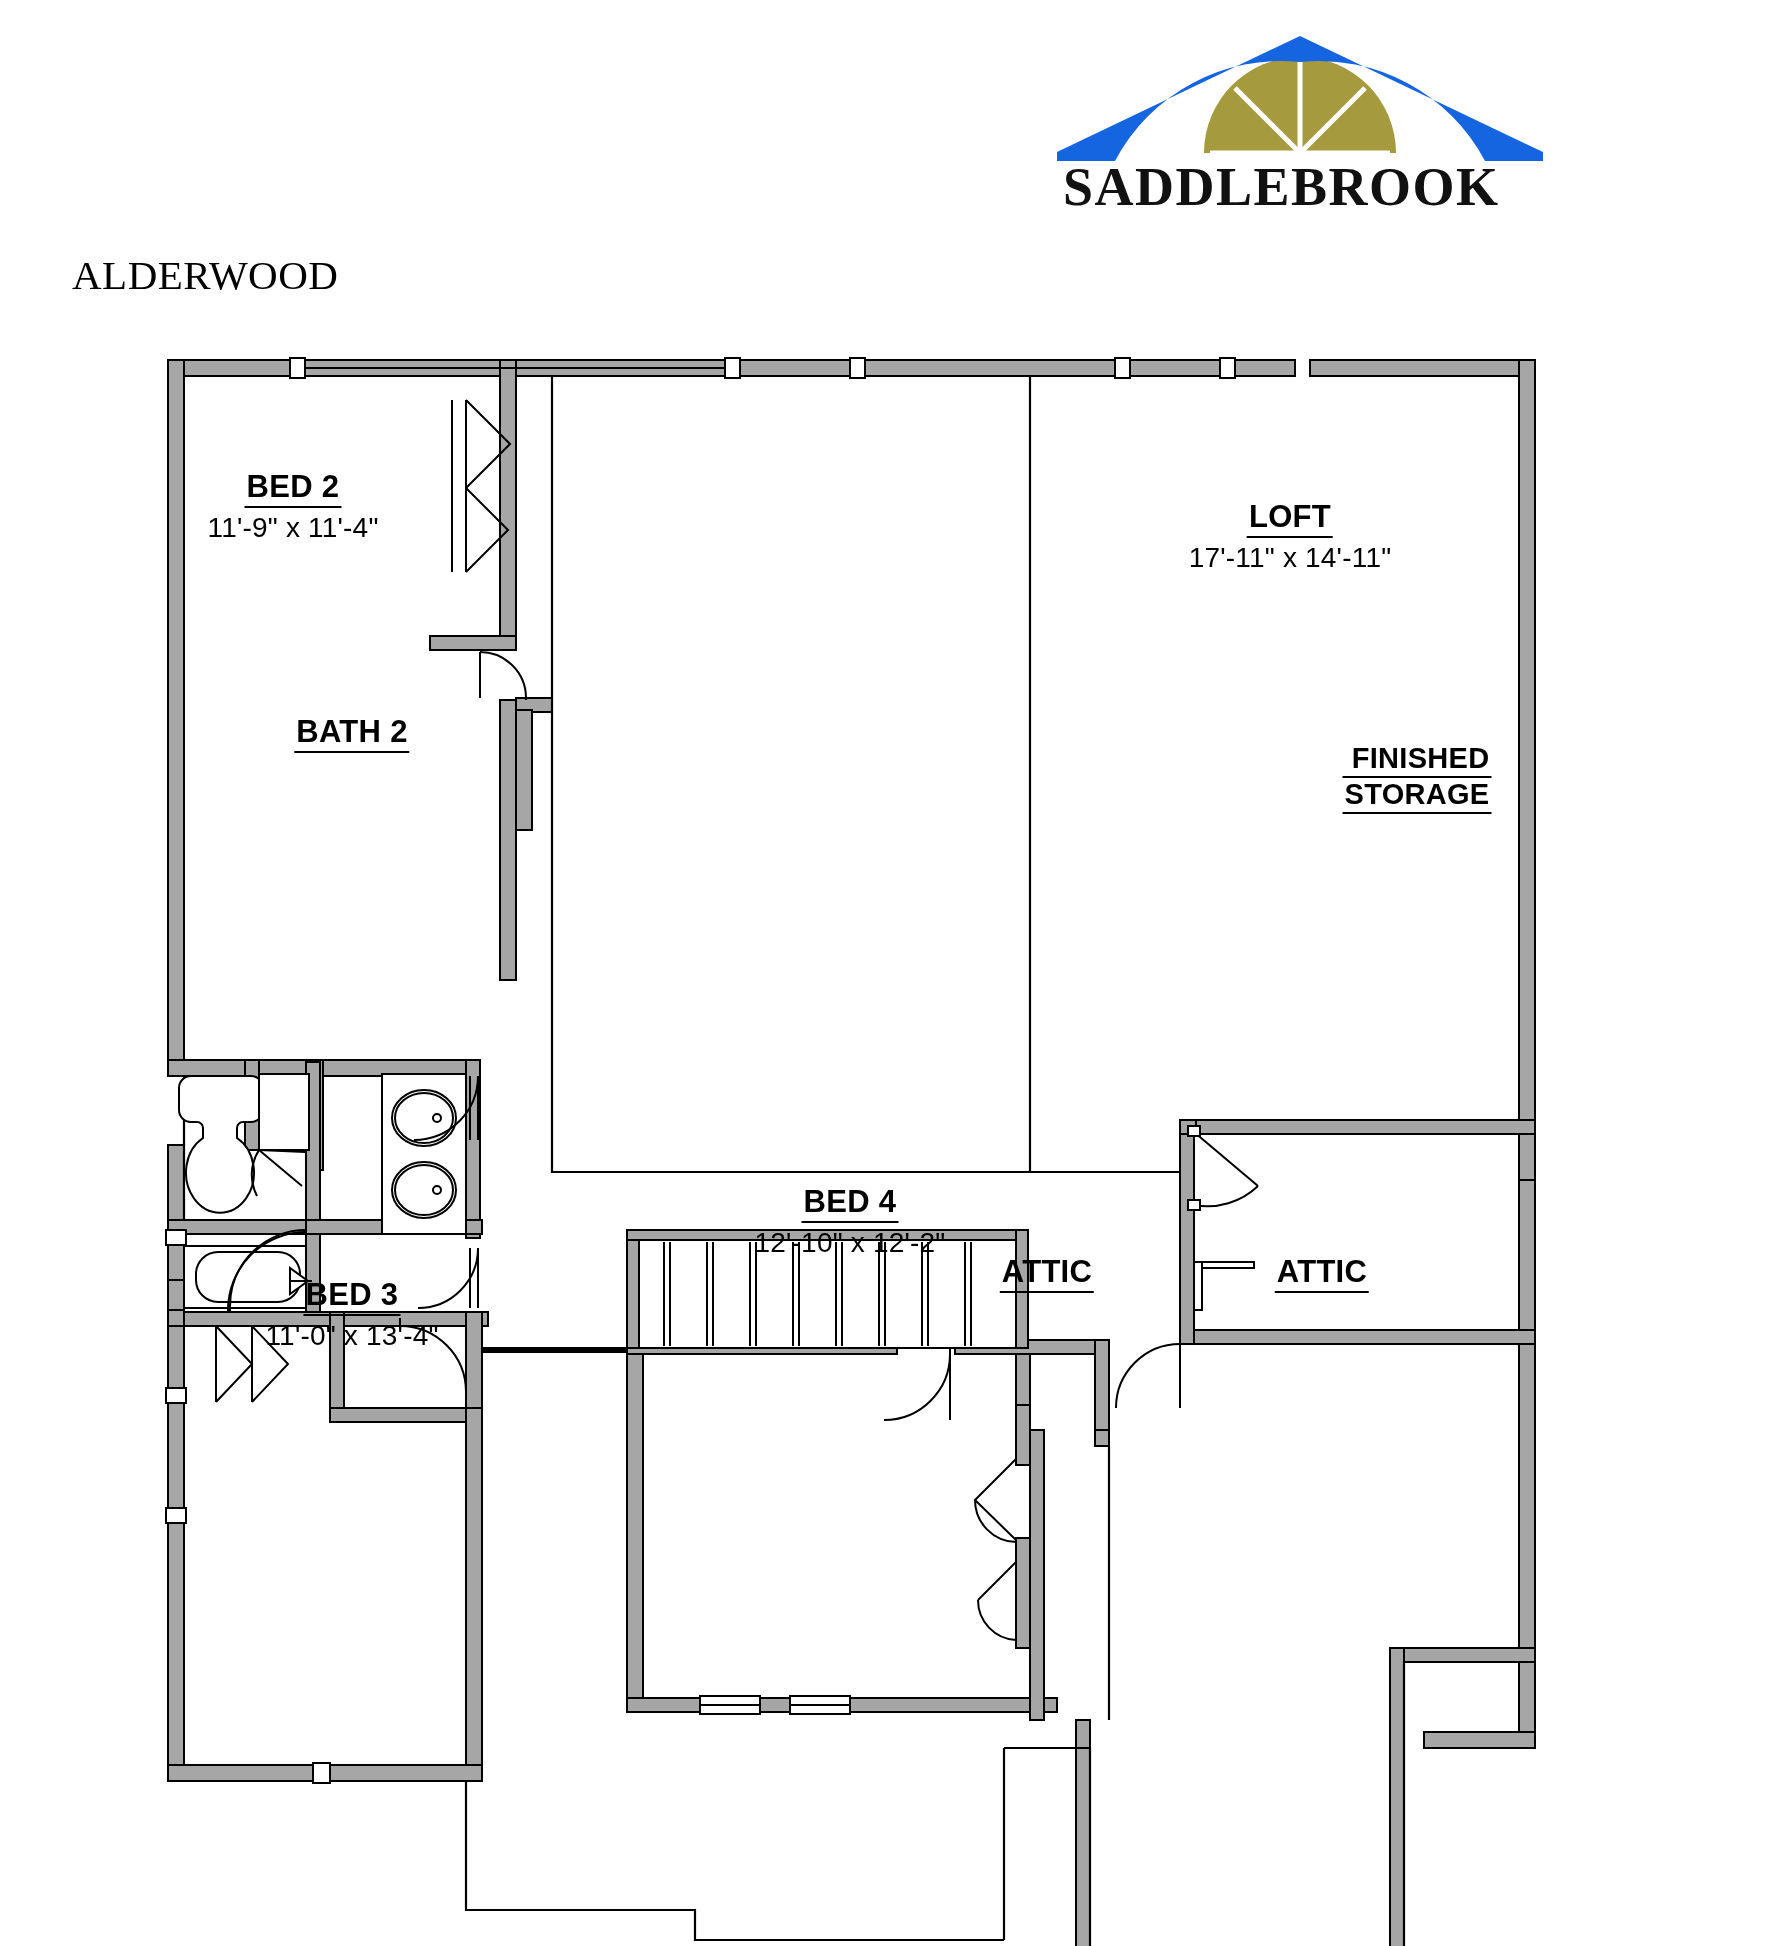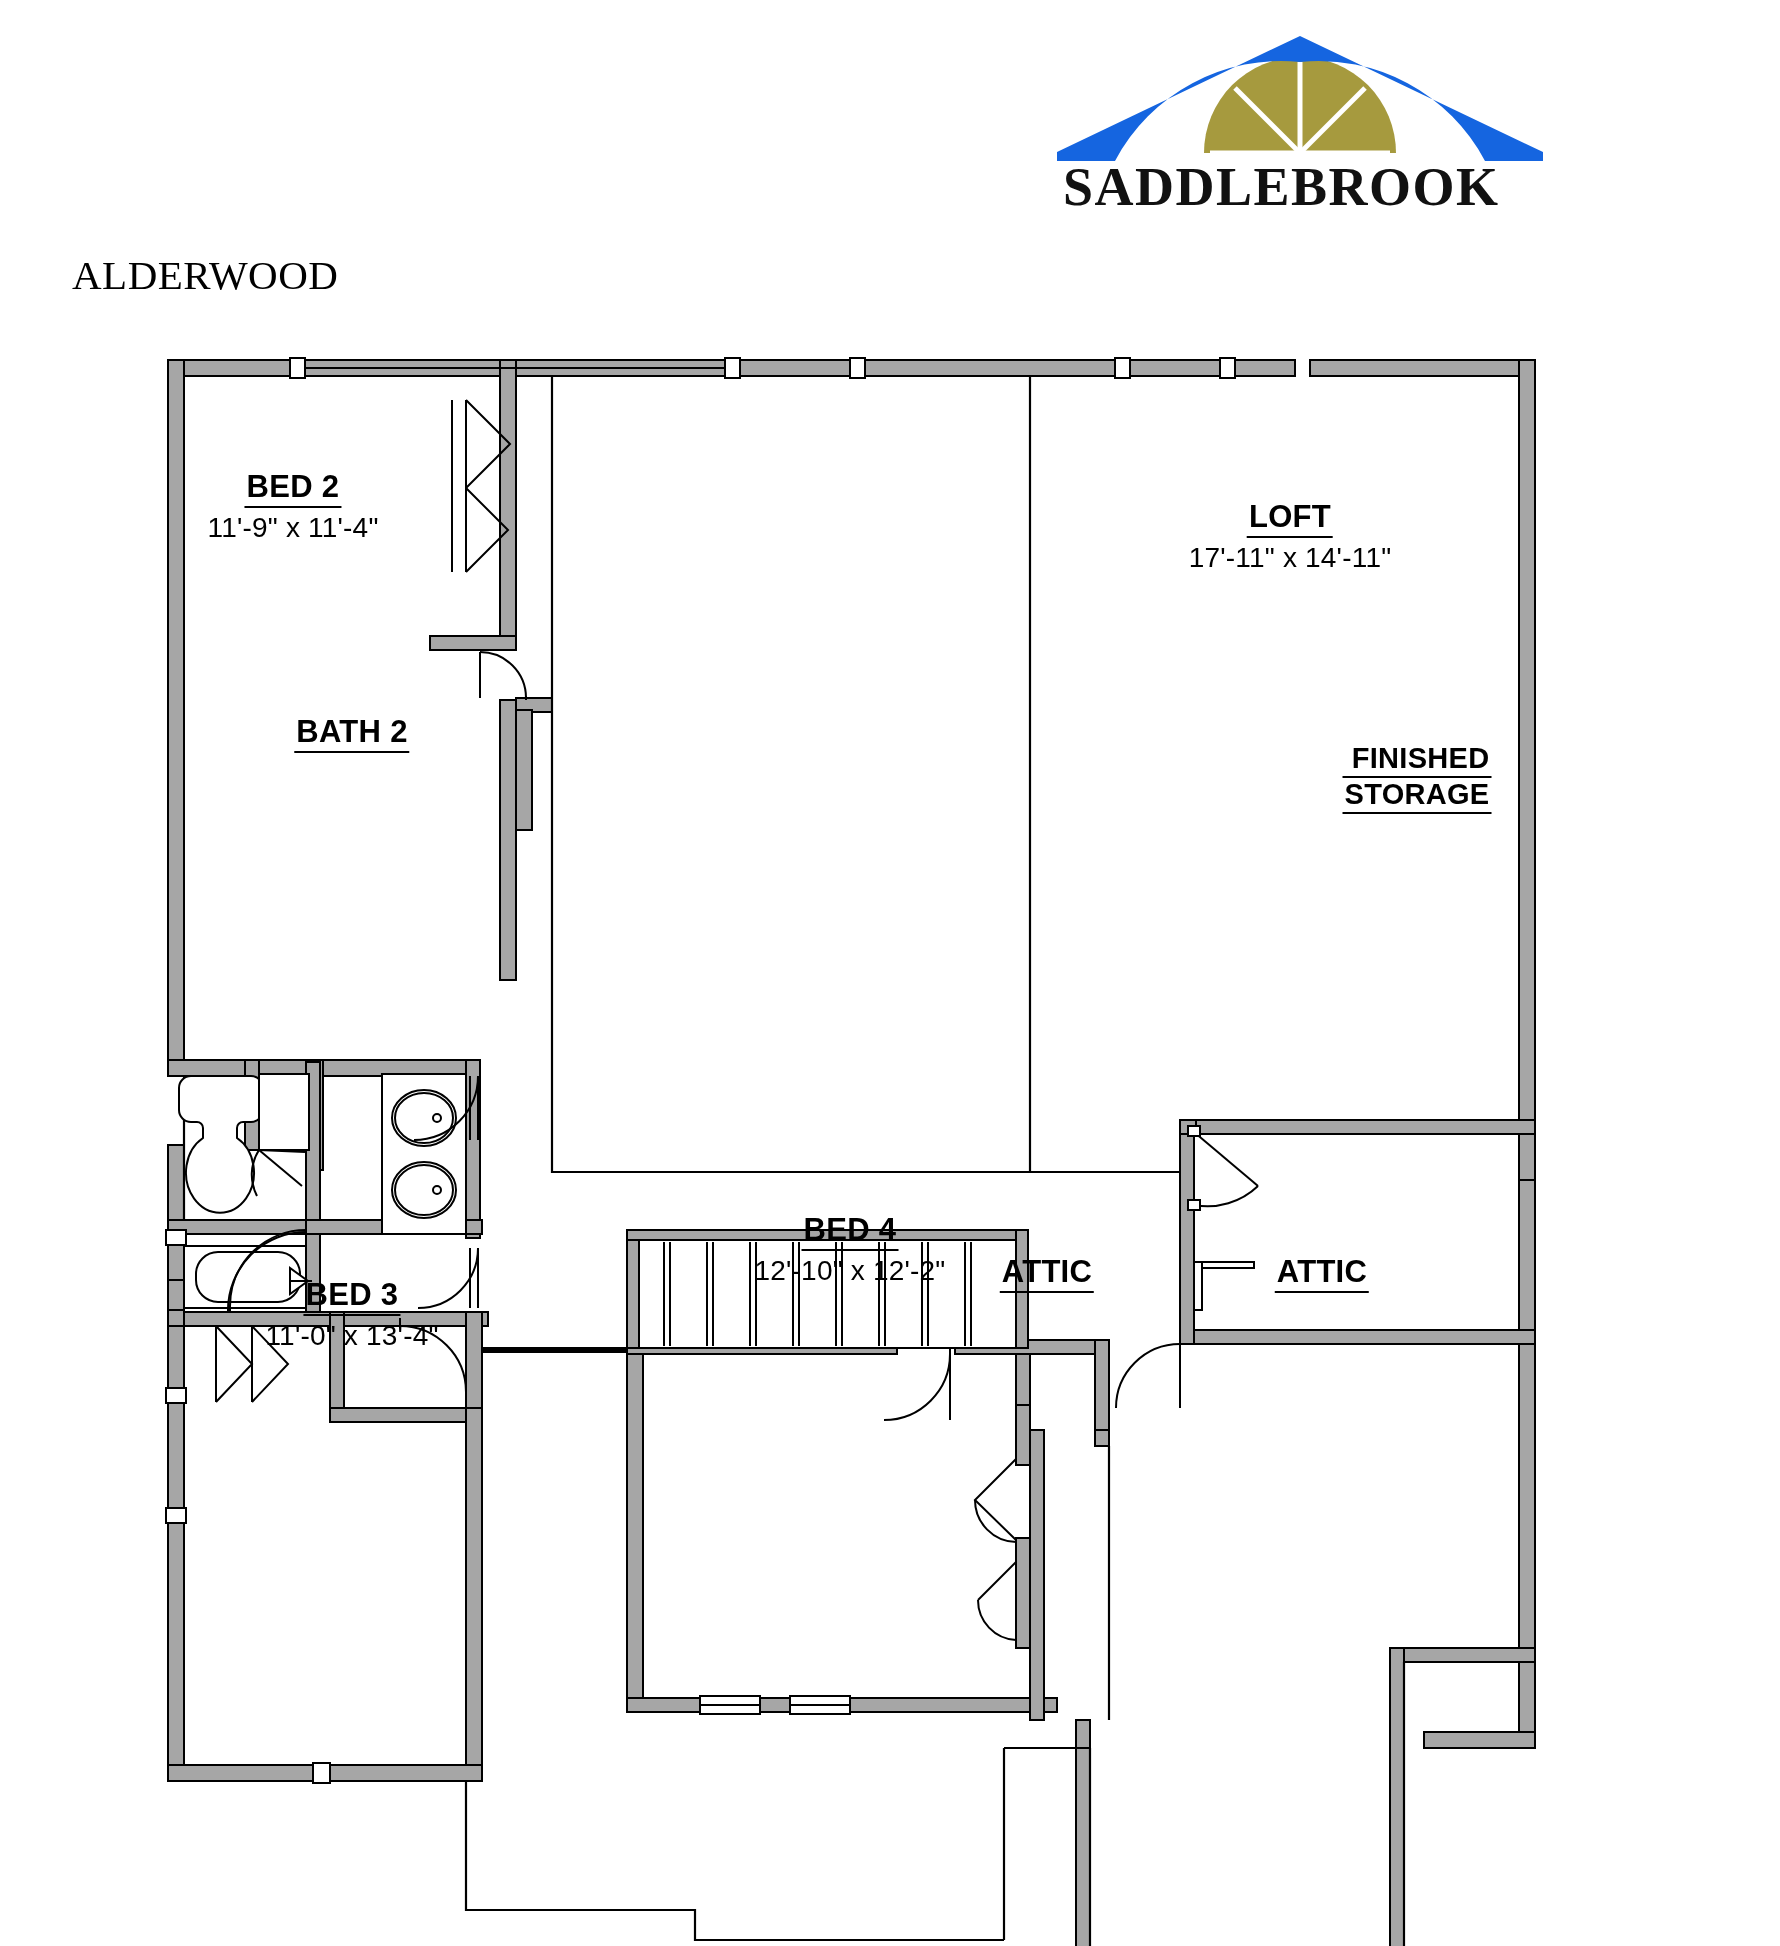--- a/index.html
+++ b/index.html
@@ -466,21 +466,21 @@
   <div class="room-label small" style="left:1417px; top:442px;">
     <span class="rl-name two-line">FINISHED</span>
     <span class="rl-name two-line">STORAGE</span>
   </div>
 
   <div class="room-label" style="left:352px; top:945px;margin-top:33px;">
     <span class="rl-name">BED 3</span>
     <span class="rl-dims">11'-0" x 13'-4"</span>
   </div>
 
-  <div class="room-label" style="left:850px; top:885px;margin-top:28px;">
+  <div class="room-label" style="left:850px; top:885px;">
     <span class="rl-name">BED 4</span>
     <span class="rl-dims">12'-10" x 12'-2"</span>
   </div>
 
   <div class="room-label" style="left:1047px; top:955px;">
     <span class="rl-name">ATTIC</span>
   </div>
 
   <div class="room-label" style="left:1322px; top:955px;">
     <span class="rl-name">ATTIC</span>

